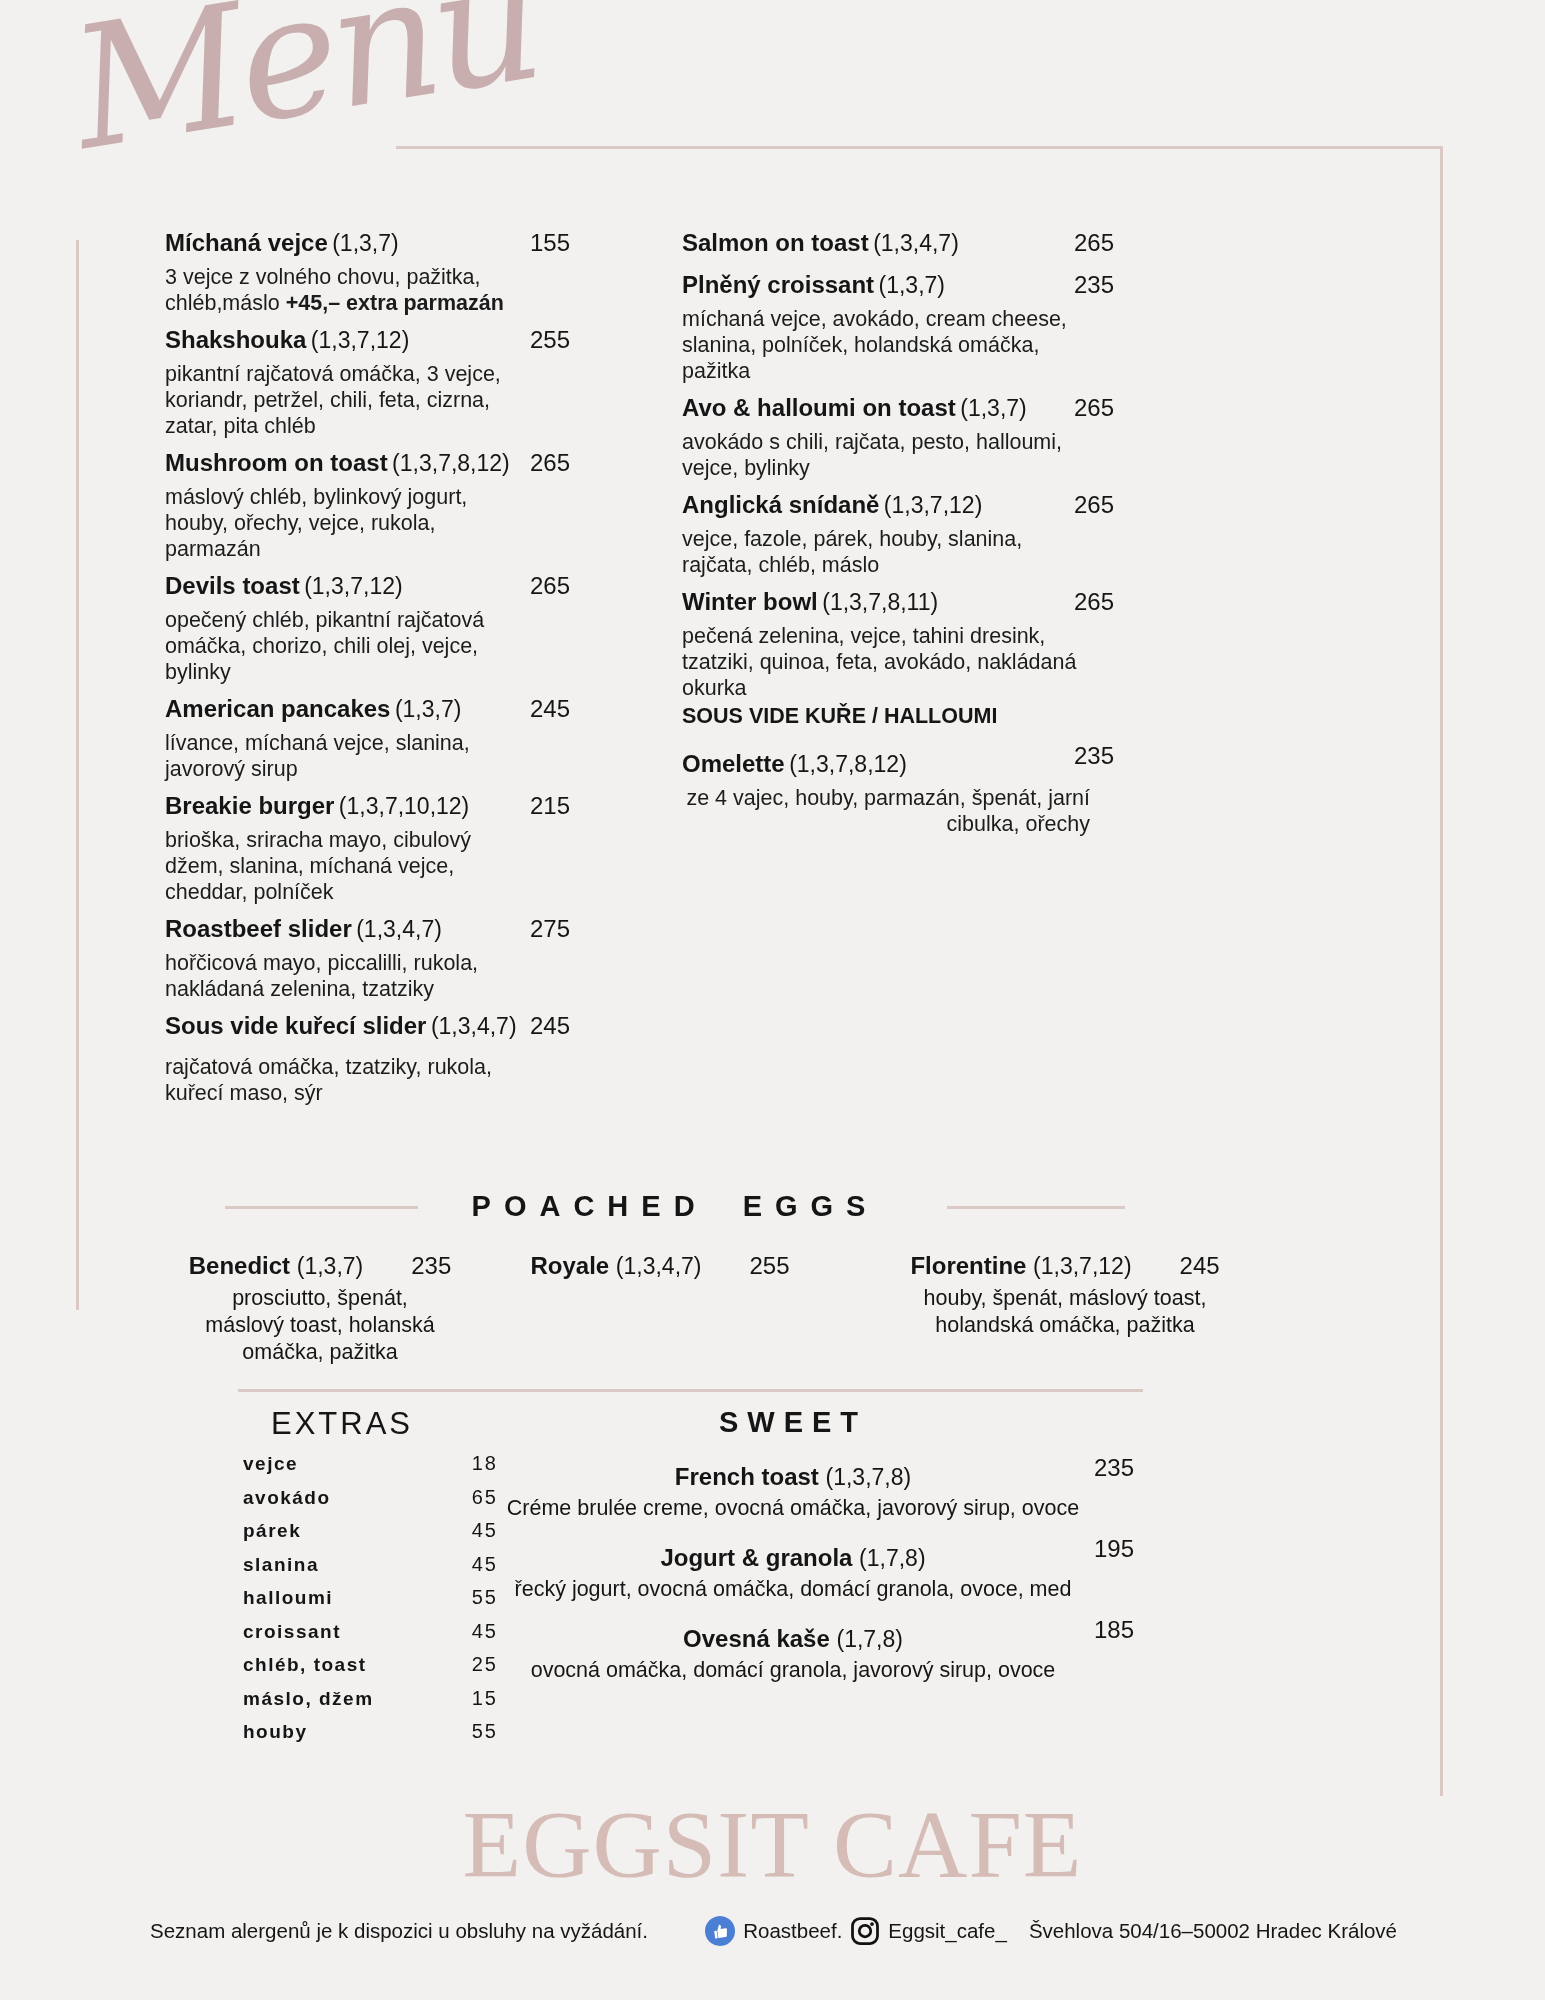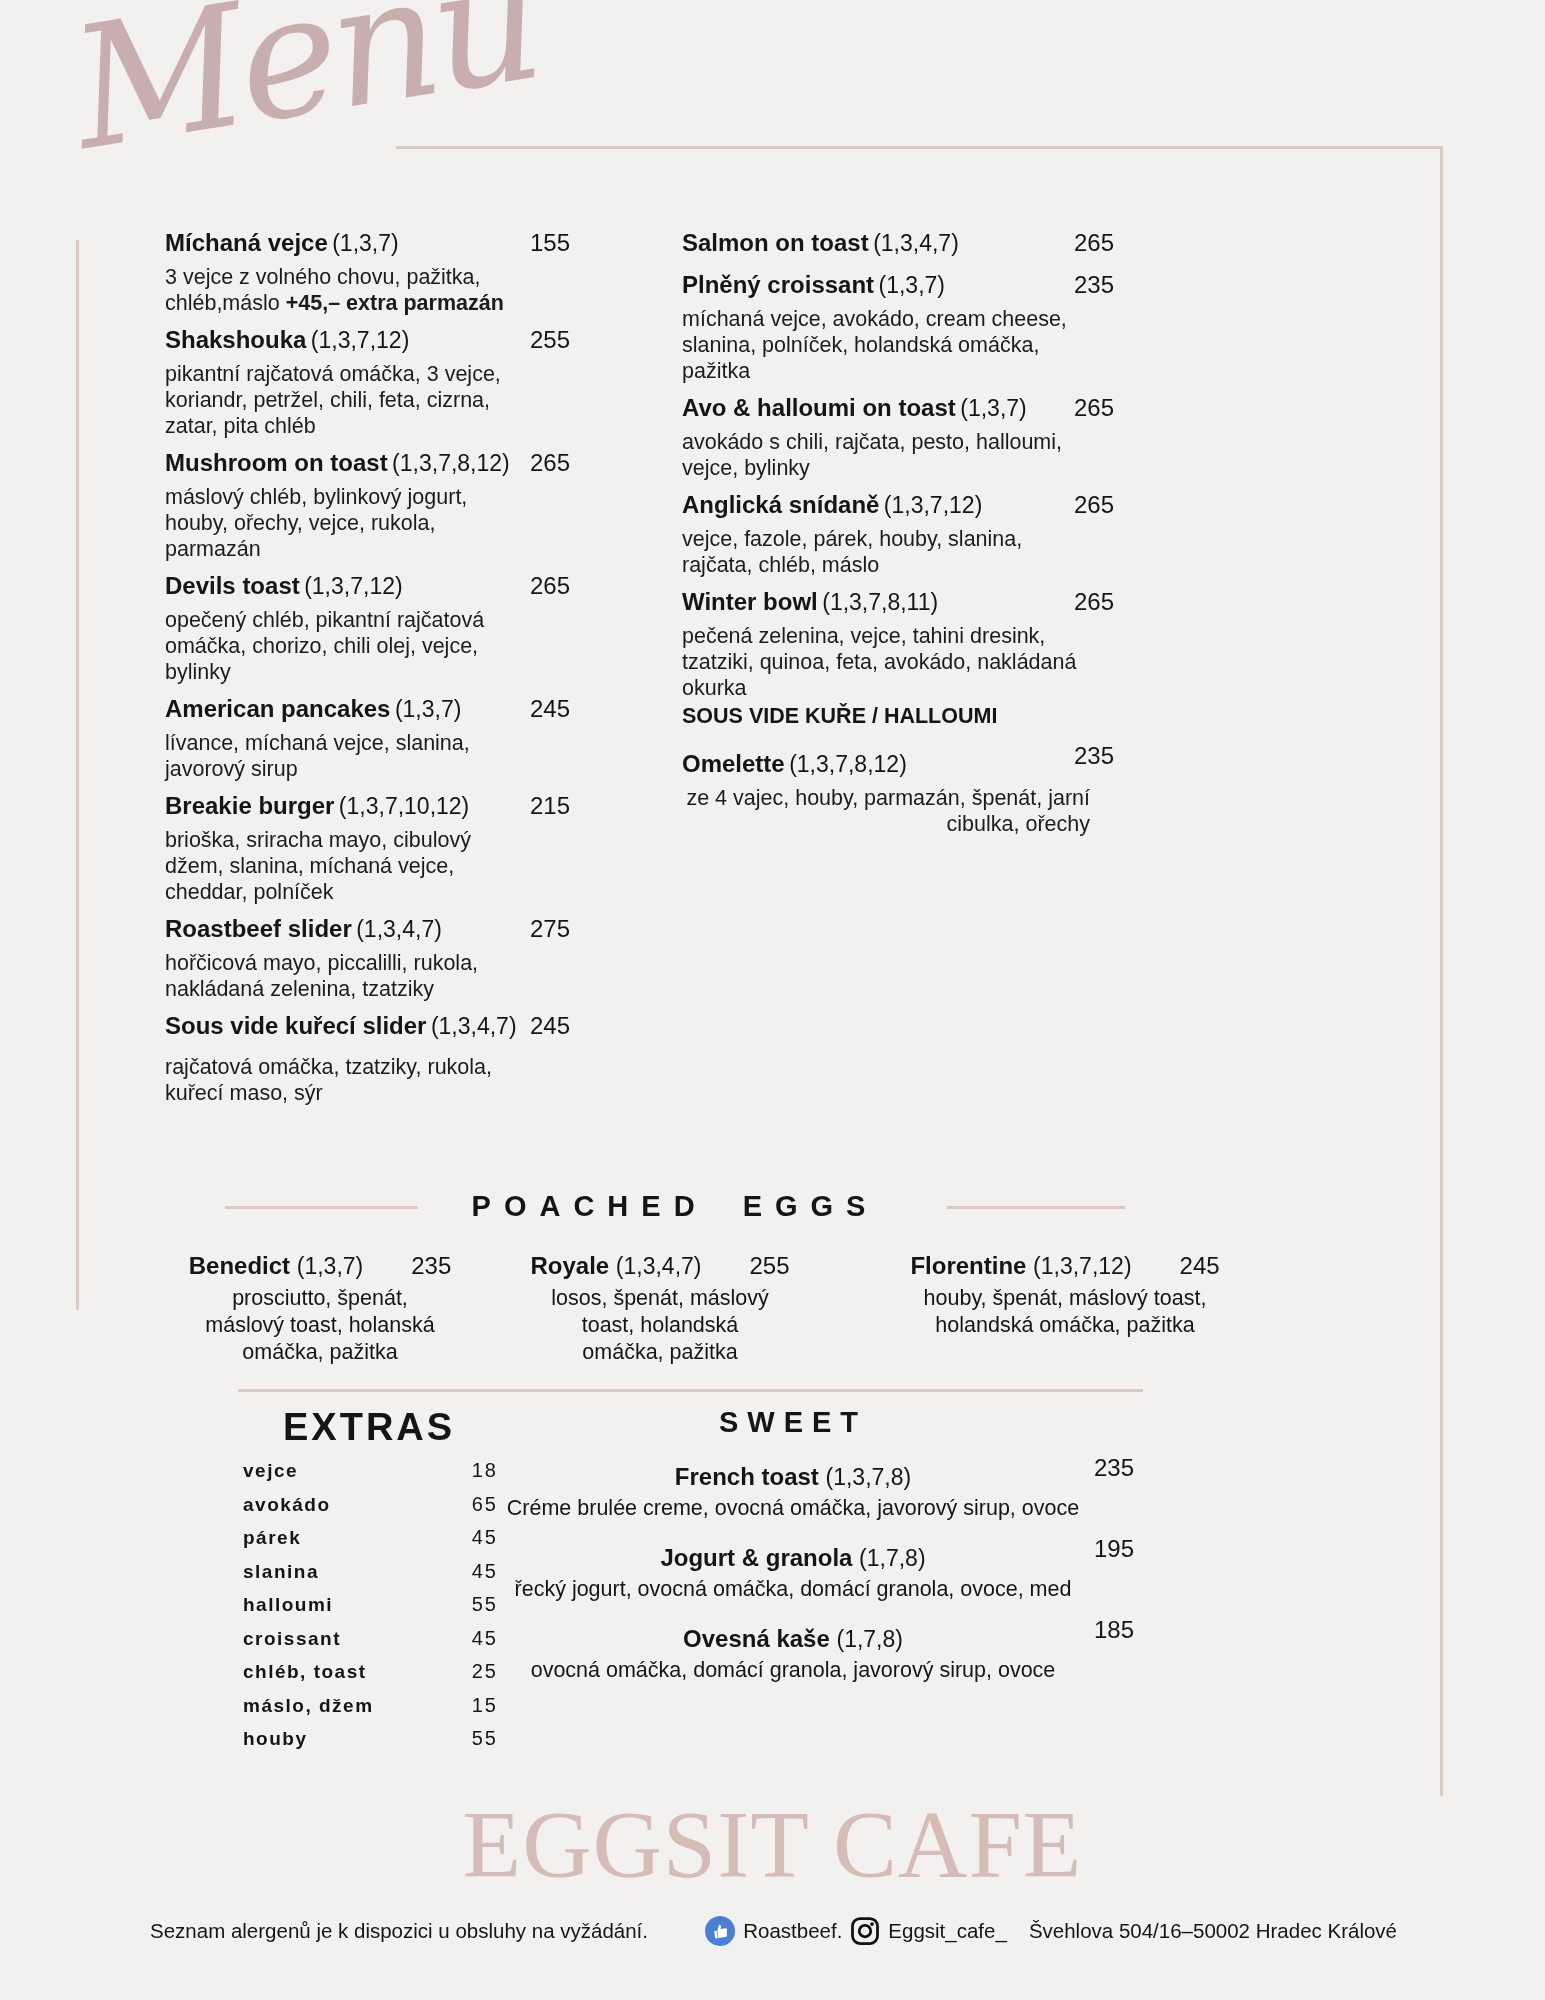--- a/index.html
+++ b/index.html
@@ -51,21 +51,21 @@
   .p-item.p2{width:320px;margin-left:10px;}
   .p-item.p3{width:370px;margin-left:60px;}
   .p-head{display:flex;justify-content:center;align-items:baseline;gap:38px;font-size:24px;line-height:28px;}
   .p-desc{font-size:21.5px;line-height:27px;margin-top:5px;}
 
   
   .extras-divider{left:238px;top:1389px;width:905px;height:3px;}
 
   
   .extras{position:absolute;left:243px;top:1406px;width:255px;}
-  .extras-heading{font-size:38px;font-weight:bold;letter-spacing:3px;margin-bottom:10px;margin-left:40px;}
+  .extras-heading{font-size:31px;font-weight:normal;letter-spacing:3px;margin-bottom:10px;margin-left:28px;}
   .x-row{display:flex;justify-content:space-between;align-items:baseline;height:33.5px;}
   .x-label{font-weight:bold;font-size:19px;letter-spacing:1.5px;}
   .x-price{font-size:20px;letter-spacing:2px;}
 
   
   .sweet{position:absolute;left:452px;top:1406px;width:682px;}
   .sweet-heading{font-size:29px;font-weight:bold;letter-spacing:9px;text-align:center;margin-bottom:24px;}
   .s-item{position:relative;text-align:center;margin-bottom:22px;}
   .s-head{font-size:24px;line-height:28px;}
   .s-price{position:absolute;right:0;top:-9px;font-size:24px;}
@@ -231,21 +231,20 @@
         <div class="m-price">235</div>
       </div>
       <div class="p-desc" style="width:250px;margin:5px auto 0;">prosciutto, špenát, máslový toast, holanská omáčka, pažitka</div>
     </div>
 
     <div class="p-item p2">
       <div class="p-head">
         <div><span class="nm">Royale</span> <span class="alg">(1,3,4,7)</span></div>
         <div class="m-price">255</div>
       </div>
-      <div class="p-desc" style="width:240px;margin:5px auto 0;">losos, špenát, máslový toast, holandská omáčka, pažitka</div>
     </div>
 
     <div class="p-item p3">
       <div class="p-head">
         <div><span class="nm">Florentine</span> <span class="alg">(1,3,7,12)</span></div>
         <div class="m-price">245</div>
       </div>
       <div class="p-desc" style="width:300px;margin:5px auto 0;">houby, špenát, máslový toast, holandská omáčka, pažitka</div>
     </div>
 

